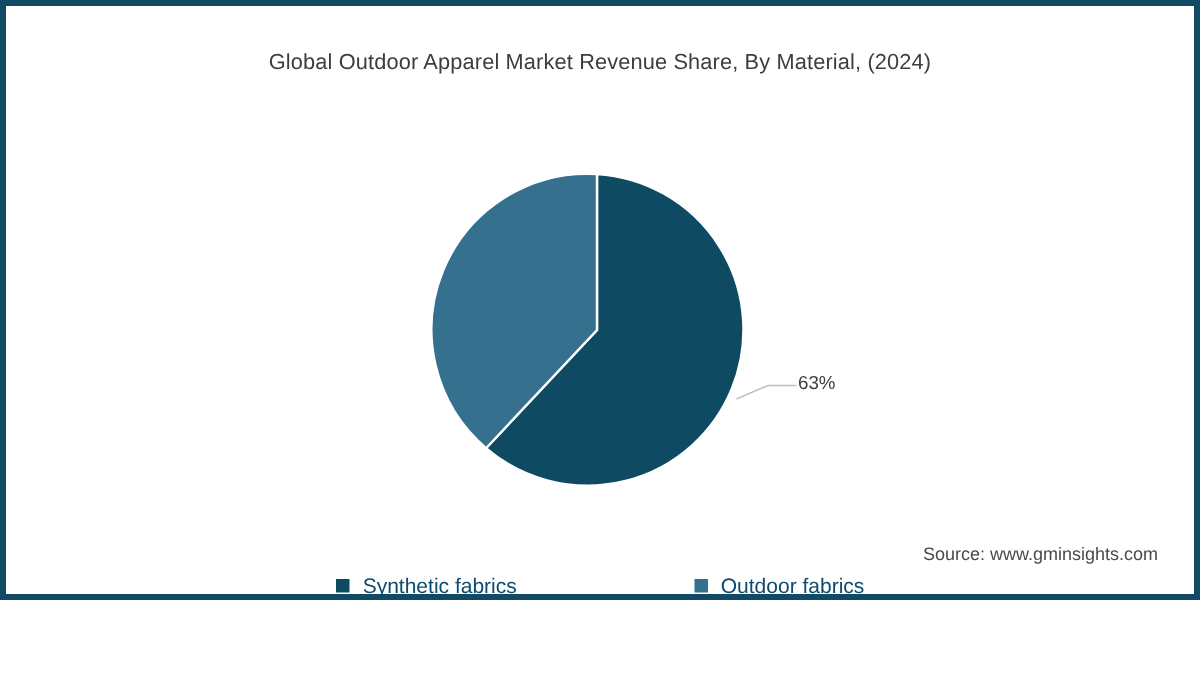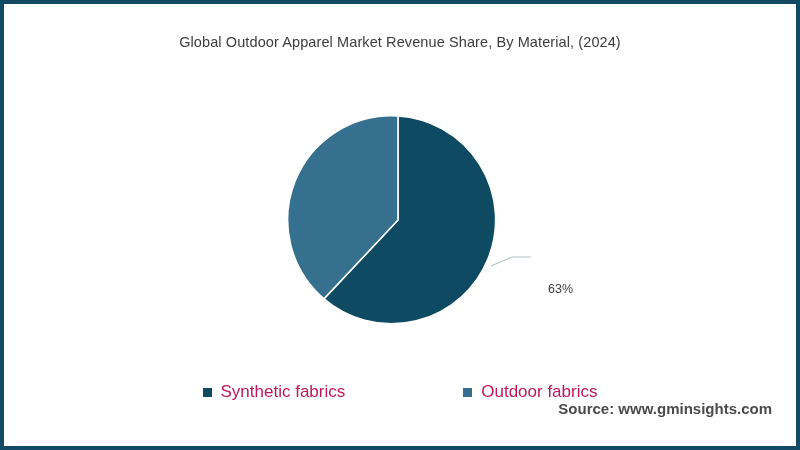--- a/index.html
+++ b/index.html
@@ -3,21 +3,21 @@
 <meta charset="utf-8">
 <style>
   html, body {
     margin: 0;
     padding: 0;
     background: #ffffff;
   }
   #page {
     position: relative;
     width: 800px;
-    height: 450px;
+    height: 400px;
     background: #ffffff;
     box-sizing: border-box;
     border: 4px solid #134a63;
     overflow: hidden;
     font-family: "Liberation Sans", sans-serif;
   }
   #inner {
     position: absolute;
     inset: 0;
     background: #ffffff;
@@ -40,26 +40,25 @@
     width: 792px;
     height: 442px;
   }
   .pie-svg {
     position: absolute;
     left: 0;
     top: 0;
   }
   .data-label {
     position: absolute;
-    left: 544px;
+    left: 528px;
     top: 244px;
     font-size: 12.5px;
     color: #3d3d3d;
     white-space: nowrap;
-    margin-top: 34px;
   }
   .legend {
     position: absolute;
     left: 0;
     right: 0;
     top: 378px;
     display: flex;
     justify-content: center;
     align-items: center;
     gap: 118px;
@@ -69,32 +68,31 @@
     align-items: center;
     gap: 9px;
   }
   .legend-swatch {
     width: 9px;
     height: 9px;
     display: inline-block;
     flex: 0 0 auto;
   }
   .legend-label {
-    font-size: 17px;
-    color: #be185d;
+    font-size: 14px;
+    color: #0c4a6e;
     white-space: nowrap;
   }
   .source {
     position: absolute;
     right: 24px;
-    bottom: 29px;
-    font-size: 15px;
+    bottom: 20px;
+    font-size: 12px;
     color: #4a4a4a;
     white-space: nowrap;
-    font-weight: bold;
   }
 </style>
 </head>
 <body>
 
 <div id="page">
   <div id="inner">
 
     <div class="chart-title">Global Outdoor Apparel Market Revenue Share, By Material, (2024)</div>
 

